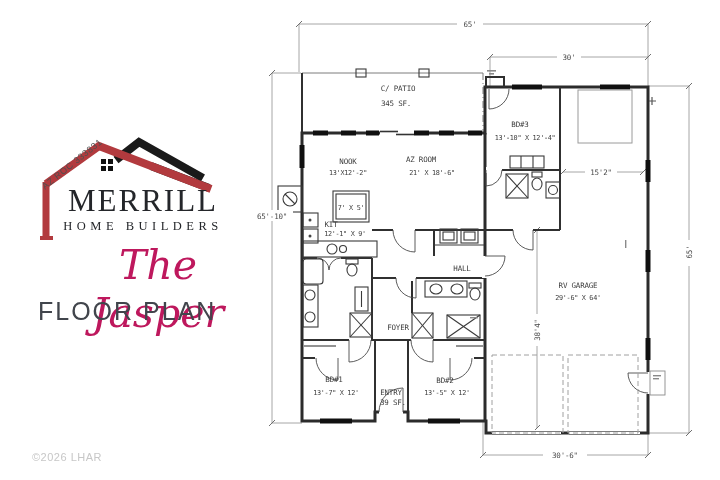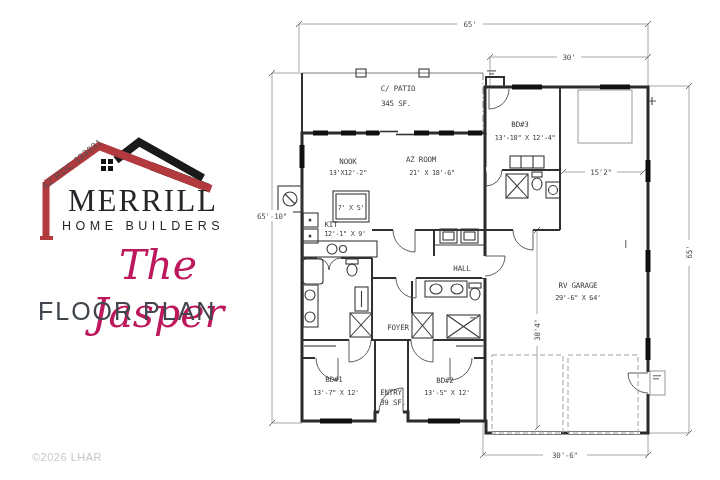--- a/index.html
+++ b/index.html
@@ -4,21 +4,21 @@
 <style>
   html,body{margin:0;padding:0;background:#fff;width:720px;height:480px;overflow:hidden;}
   #canvas{position:relative;width:720px;height:480px;background:#ffffff;font-family:"Liberation Sans",sans-serif;}
   
   #brand{position:absolute;left:38px;top:133px;width:206px;height:215px;}
   #brand .abs{position:absolute;}
   #az-roc{left:-12px;top:26px;width:92px;transform:rotate(-39deg);font-size:9px;letter-spacing:.6px;
           color:#4f4f4f;text-align:center;font-family:"Liberation Sans",sans-serif;}
   #merrill{left:10px;top:50px;width:190px;text-align:center;font-family:"Liberation Serif",serif;
            font-size:31px;letter-spacing:2px;color:#24262a;font-weight:500;}
-  #homebuilders{left:10px;top:86px;width:190px;text-align:center;font-family:Liberation Sans, sans-serif;
+  #homebuilders{left:10px;top:86px;width:190px;text-align:center;font-family:Liberation Serif, serif;
            font-size:12.5px;letter-spacing:4.5px;color:#24262a;}
   #jasper{left:17px;top:108px;width:206px;text-align:center;font-family:"DejaVu Serif",serif;
            font-style:italic;font-size:41px;color:#be185d;}
   #floorplan-label{left:0px;top:164px;width:206px;text-align:left;font-family:"Liberation Sans",sans-serif;
            font-size:25px;letter-spacing:2px;color:#41454c;}
   #copyright{position:absolute;left:4px;top:451px;font-size:11px;color:#c7c7c7;letter-spacing:.5px;margin-left:28px;}
   
   .w3{stroke:#2b2b2b;stroke-width:3;fill:none;}
   .w2{stroke:#303030;stroke-width:2;fill:none;}
   .w1{stroke:#3a3a3a;stroke-width:1.1;fill:none;}

